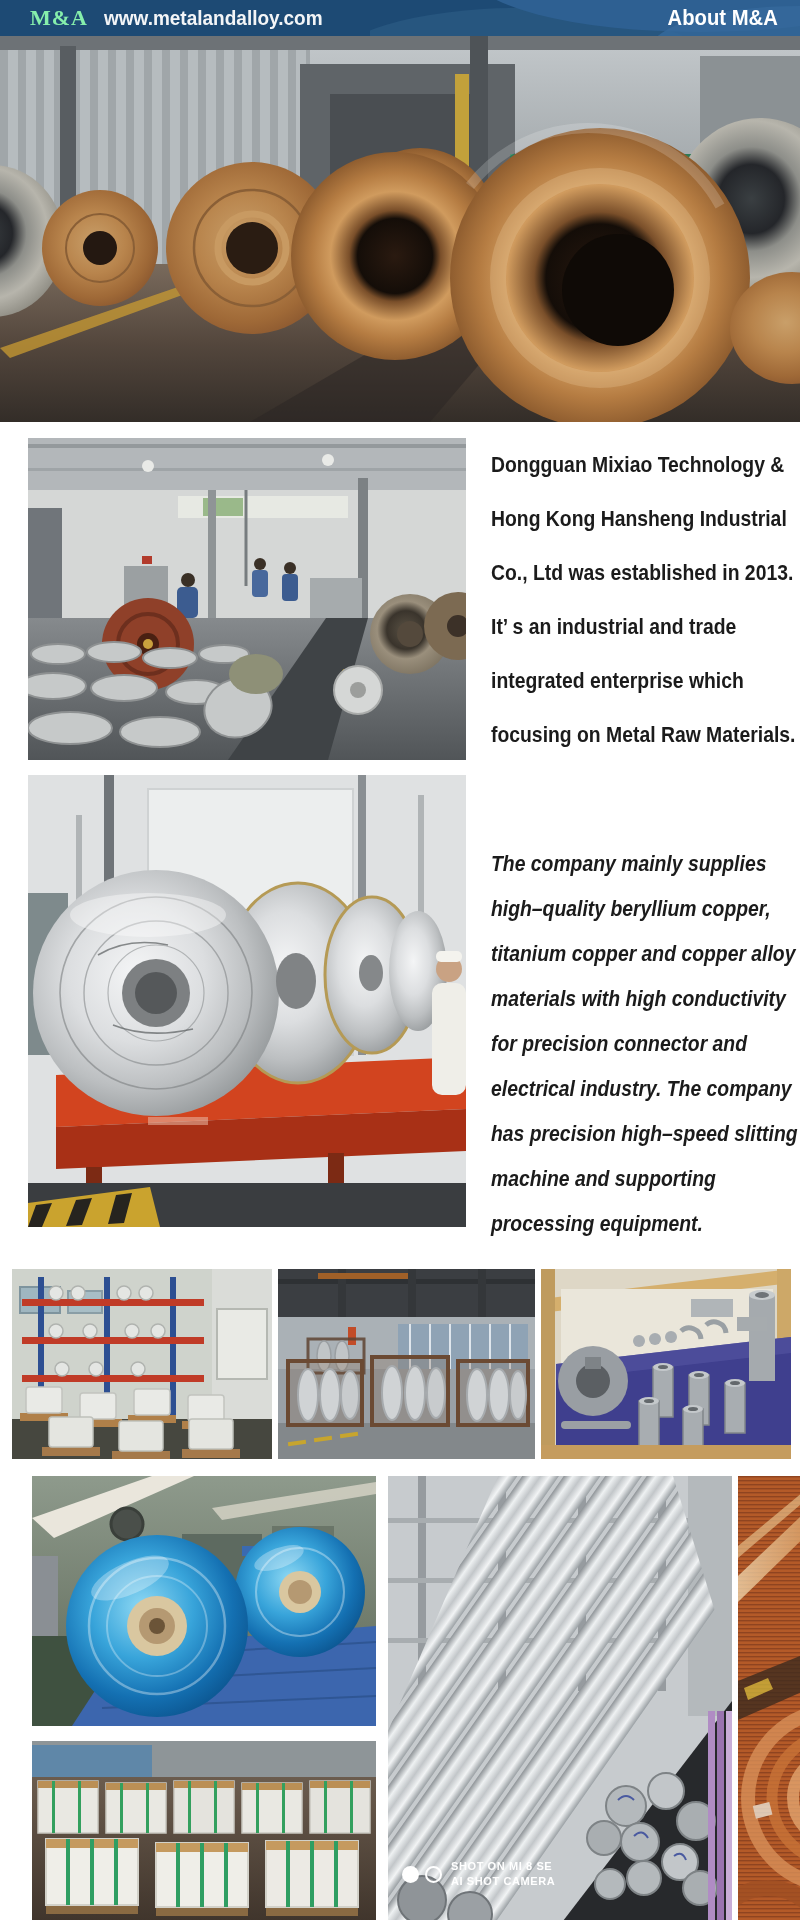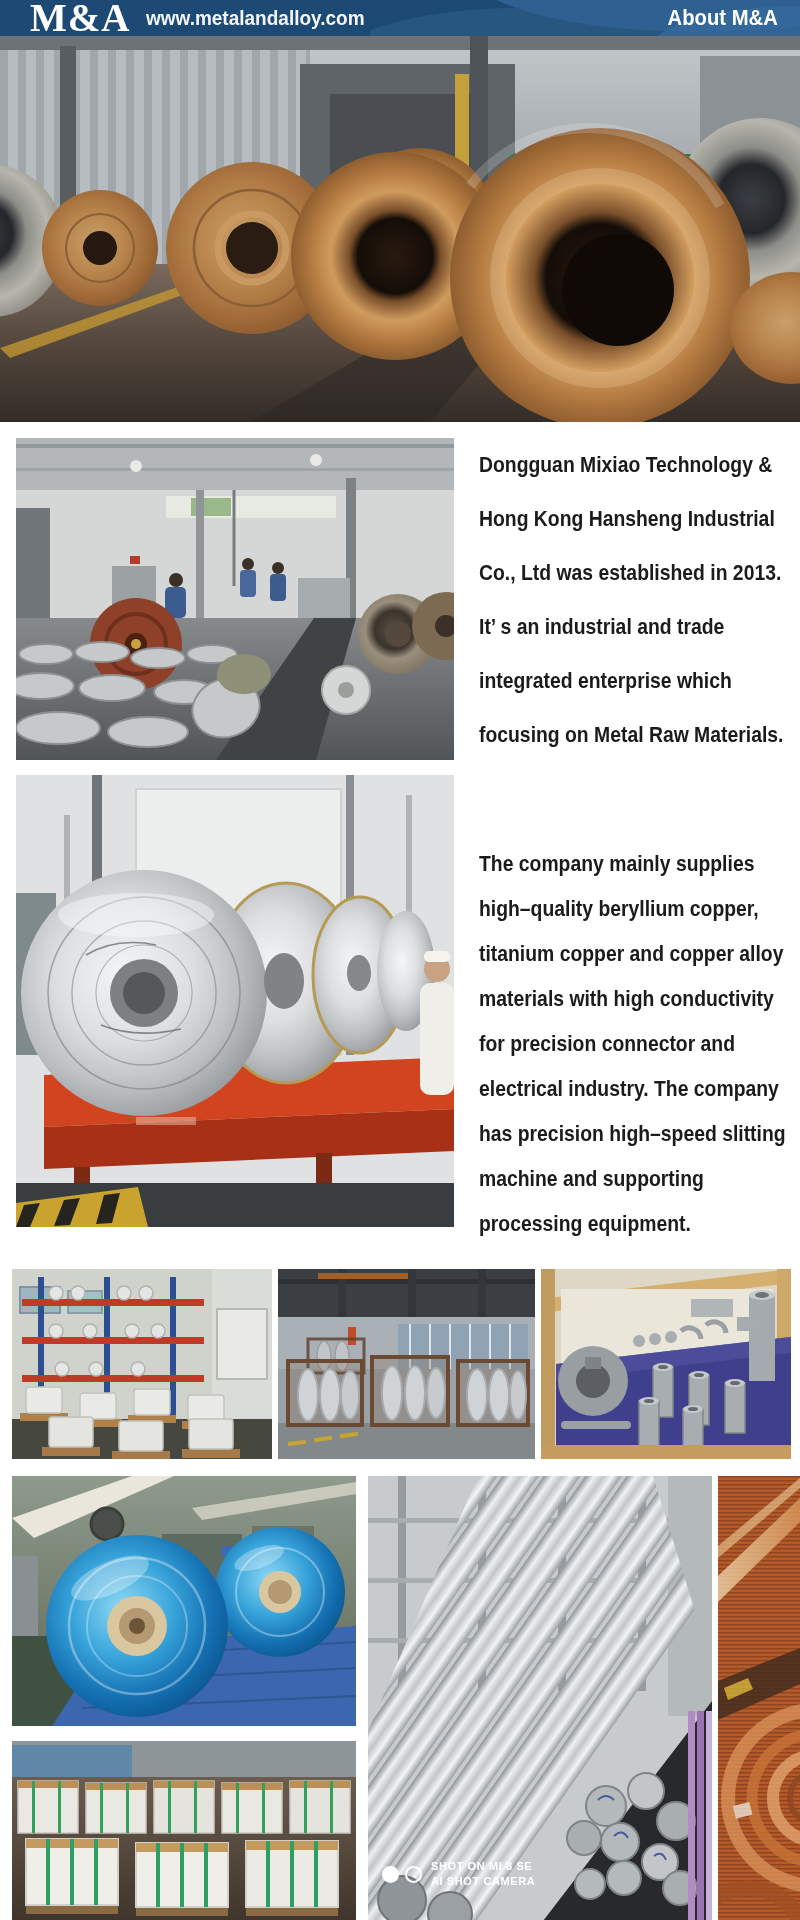--- a/index.html
+++ b/index.html
@@ -4,43 +4,43 @@
 <style>
   * { margin:0; padding:0; box-sizing:border-box; }
   html,body { background:#ffffff; }
   body { width:800px; font-family:"Liberation Sans", sans-serif; }
   .page { position:relative; width:800px; height:1920px; background:#fff; overflow:hidden; }
 
   
   .header { position:relative; height:36px; background:#1d4a74; display:flex; align-items:center; overflow:hidden; }
   .waves { position:absolute; right:0; top:0; width:430px; height:36px; }
   .logo { position:relative; z-index:2; margin-left:30px; font-family:"Liberation Serif", serif;
-          font-weight:700; font-size:39px; line-height:36px; color:#ffffff; letter-spacing:1px; }
+          font-weight:700; font-size:22px; line-height:36px; color:#86efac; letter-spacing:1px; }
   .site { position:relative; z-index:2; margin-left:16px; color:#f3f5f7; font-weight:700; font-size:20px;
           transform:scaleX(.95); transform-origin:left center; white-space:nowrap; }
   .nav  { position:absolute; z-index:2; right:22px; color:#ffffff; font-weight:700; font-size:22px;
           transform:scaleX(.92); transform-origin:right center; white-space:nowrap; }
 
   .photo { display:block; }
   .hero  { width:800px; height:386px; }
 
-  .row { display:flex; padding-left:16px; }
+  .row { display:flex; padding-left:28px; }
   .s1  { margin-top:16px; }
-  .s2  { margin-top:13px; }
+  .s2  { margin-top:13px;font-style:italic; }
   .sectphoto { flex:0 0 auto; }
   .textcol { margin-left:25px; padding-top:0; }
   .t-line { font-size:22px; font-weight:700; color:#1b1b1b; white-space:nowrap;
             transform:scaleX(.88); transform-origin:left center; }
   .s1 .t-line { height:54px; line-height:54px; }
   .s2 .textcol { padding-top:66px; }
   .s2 .t-line { height:45px; line-height:45px; }
 
   .gallery { margin-top:23px; display:flex; gap:6px; padding-left:12px; }
 
-  .collage { margin-top:17px; display:flex; padding-left:12px; }
+  .collage { margin-top:17px; display:flex; padding-left:12px;margin-left:20px; }
   .col-left { display:flex; flex-direction:column; gap:15px; }
   .col-mid  { margin-left:12px; position:relative; }
   .col-right{ margin-left:6px; }
 
   .watermark { position:absolute; left:14px; bottom:32px; display:flex; align-items:center; gap:9px; z-index:3; }
   .wm-dots { display:flex; align-items:center; gap:6px; }
   .wm-dot-filled { width:17px; height:17px; border-radius:50%; background:#ffffff; }
   .wm-dot-ring   { width:17px; height:17px; border-radius:50%; border:2.5px solid #ffffff; }
   .wm-text { color:#ffffff; font-weight:700; font-size:11px; line-height:15px; letter-spacing:.6px; }
 </style>

